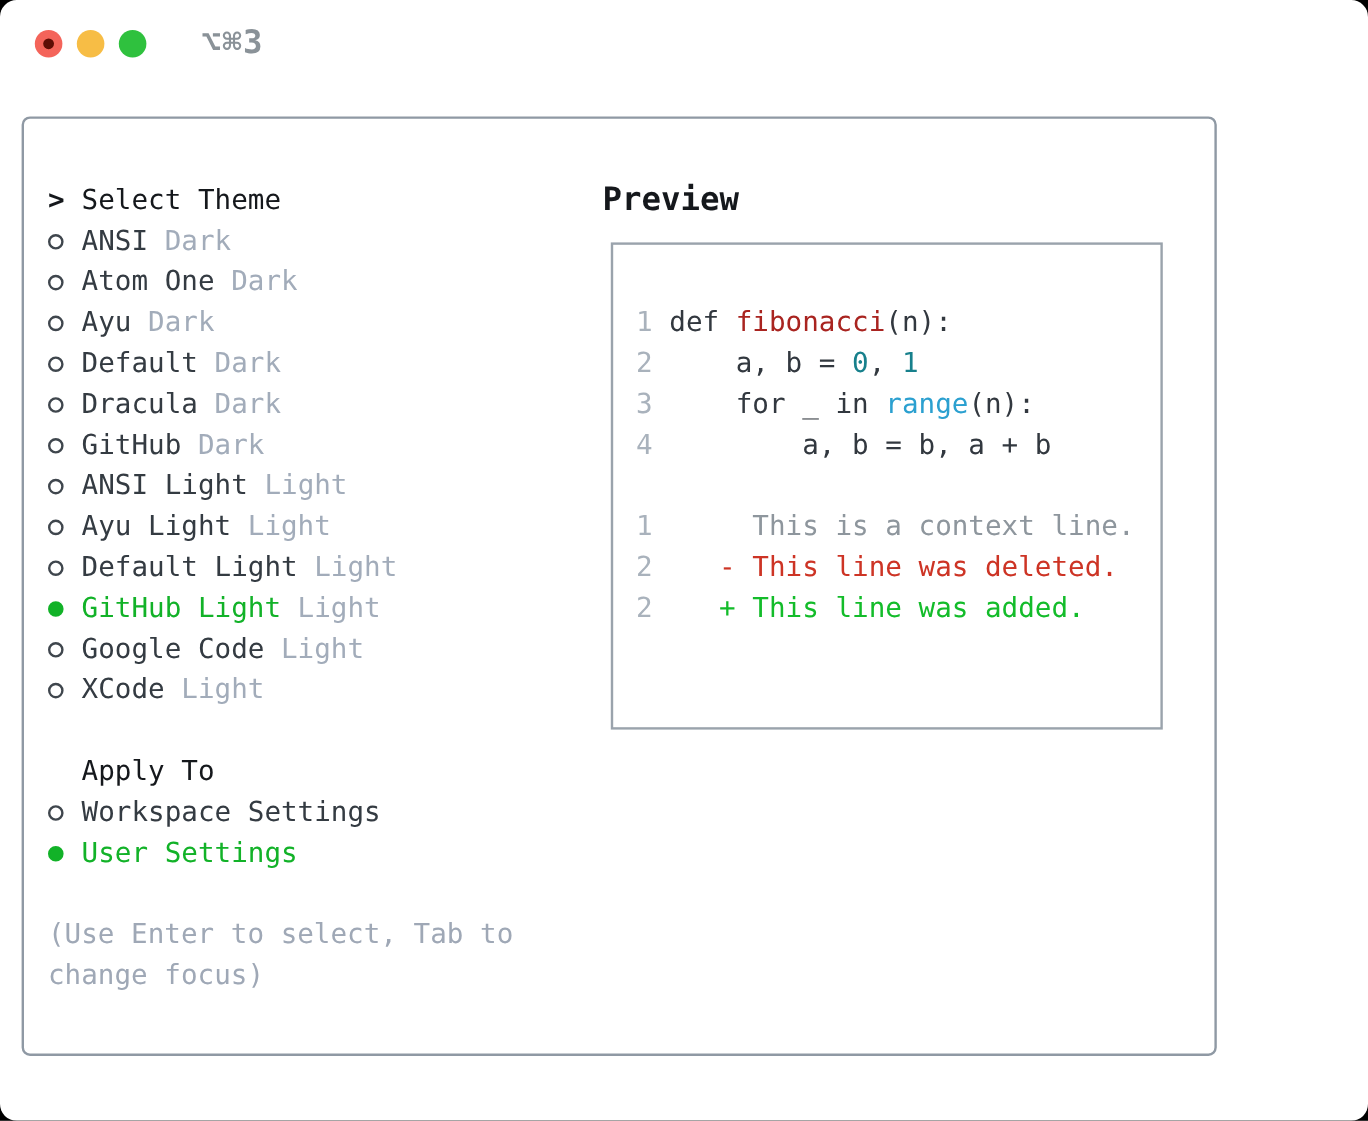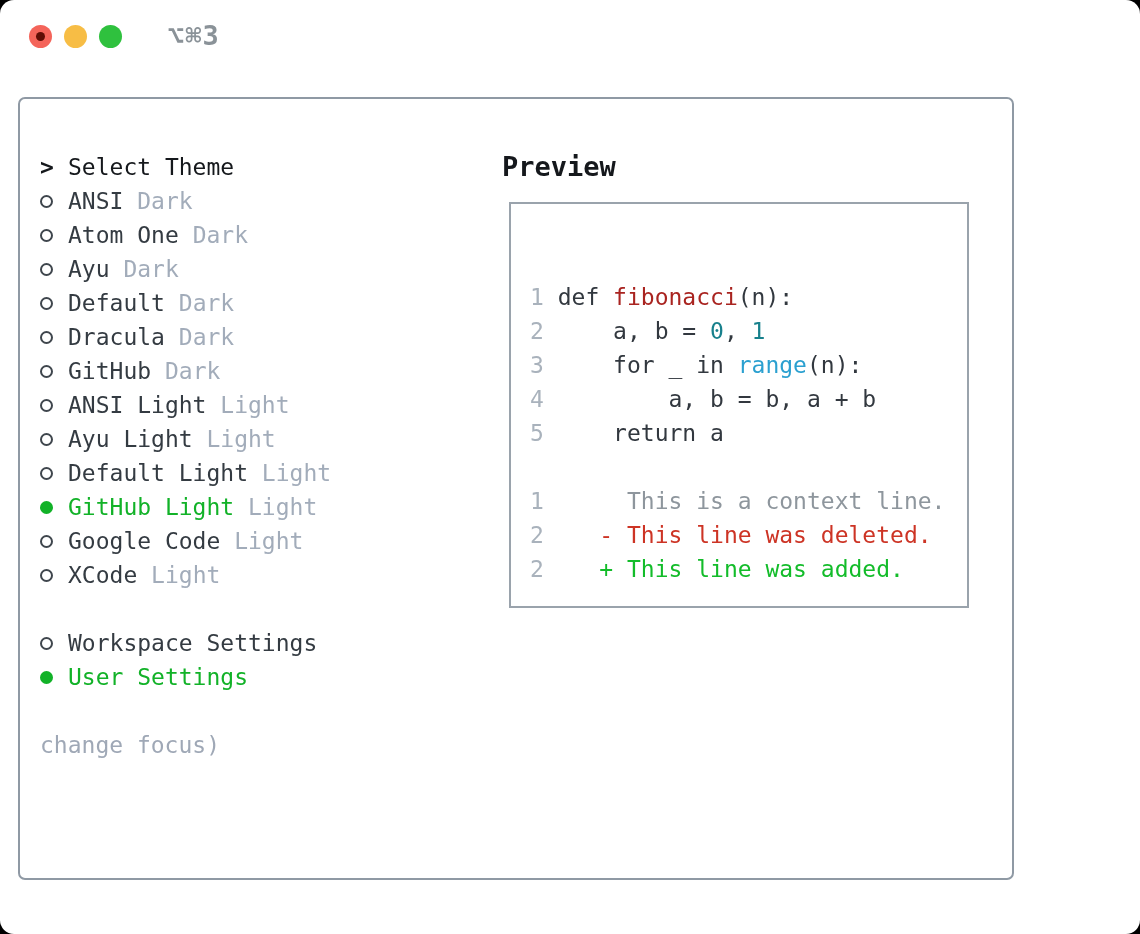--- a/index.html
+++ b/index.html
@@ -30,21 +30,21 @@
   .variant{color:var(--variant_text);margin-left:1ch}
   .header-row .label{font-weight:normal;color:var(--heading_text)}
   .apply-header{color:var(--heading_text)}
   .indent{display:inline-block;width:28px;flex:none}
   .help-row{color:var(--help_text)}
   .spacer{height:34px}
 
   
   .preview-title{position:absolute;left:482px;top:51px;height:34px;line-height:34px;font-size:27px;font-weight:bold;color:var(--heading_text)}
   .preview-box{position:absolute;left:489px;top:103px;width:460px;height:406px;border:2px solid var(--preview_border);background:#fff;overflow:hidden}
-  .code{padding:76px 0 0 19px;font-size:23px}
+  .code{padding:48px 0 0 19px;font-size:23px}
   .code-line{height:34px;line-height:34px;white-space:pre}
   .ln{color:var(--code_linenum)}
   .seg-plain{color:var(--code_plain)}
   .seg-function{color:var(--code_function)}
   .seg-number{color:var(--code_number)}
   .seg-builtin{color:var(--code_builtin)}
   .seg-context{color:var(--diff_context)}
   .seg-deleted{color:var(--diff_deleted)}
   .seg-added{color:var(--diff_added)}
 </style>
@@ -76,36 +76,39 @@
           <div class="row"><span class="bullet"><i class="dot"></i></span><span class="label">Dracula</span><span class="variant">Dark</span></div>
           <div class="row"><span class="bullet"><i class="dot"></i></span><span class="label">GitHub</span><span class="variant">Dark</span></div>
           <div class="row"><span class="bullet"><i class="dot"></i></span><span class="label">ANSI Light</span><span class="variant">Light</span></div>
           <div class="row"><span class="bullet"><i class="dot"></i></span><span class="label">Ayu Light</span><span class="variant">Light</span></div>
           <div class="row"><span class="bullet"><i class="dot"></i></span><span class="label">Default Light</span><span class="variant">Light</span></div>
           <div class="row selected"><span class="bullet"><i class="dot"></i></span><span class="label">GitHub Light</span><span class="variant">Light</span></div>
           <div class="row"><span class="bullet"><i class="dot"></i></span><span class="label">Google Code</span><span class="variant">Light</span></div>
           <div class="row"><span class="bullet"><i class="dot"></i></span><span class="label">XCode</span><span class="variant">Light</span></div>
         </div>
       <div class="row spacer"></div>
+      <div class="row apply-header">
+        <span class="indent"></span><span>Apply To</span>
+      </div>
       <div id="apply-list">
           <div class="row"><span class="bullet"><i class="dot"></i></span><span class="label">Workspace Settings</span></div>
           <div class="row selected"><span class="bullet"><i class="dot"></i></span><span class="label">User Settings</span></div>
         </div>
       <div class="row spacer"></div>
+      <div class="row help-row">(Use Enter to select, Tab to</div>
       <div class="row help-row">change focus)</div>
     </div>
 
     <div class="preview-title">Preview</div>
     <div class="preview-box">
       <div class="code" id="code-block">
           <div class="code-line"><span class="ln">1</span> <span class="seg-plain">def </span><span class="seg-function">fibonacci</span><span class="seg-plain">(n):</span></div>
           <div class="code-line"><span class="ln">2</span> <span class="seg-plain">    a, b = </span><span class="seg-number">0</span><span class="seg-plain">, </span><span class="seg-number">1</span></div>
           <div class="code-line"><span class="ln">3</span> <span class="seg-plain">    for _ in </span><span class="seg-builtin">range</span><span class="seg-plain">(n):</span></div>
           <div class="code-line"><span class="ln">4</span> <span class="seg-plain">        a, b = b, a + b</span></div>
-          <div class="code-line"><span class="ln">5</span> <span class="seg-plain">    return a</span></div>
           <div class="code-line"><span class="ln"></span> </div>
           <div class="code-line"><span class="ln">1</span> <span class="seg-context">     This is a context line.</span></div>
           <div class="code-line"><span class="ln">2</span> <span class="seg-deleted">   - This line was deleted.</span></div>
           <div class="code-line"><span class="ln">2</span> <span class="seg-added">   + This line was added.</span></div>
         </div>
     </div>
 
   </div>
 </div>
 

